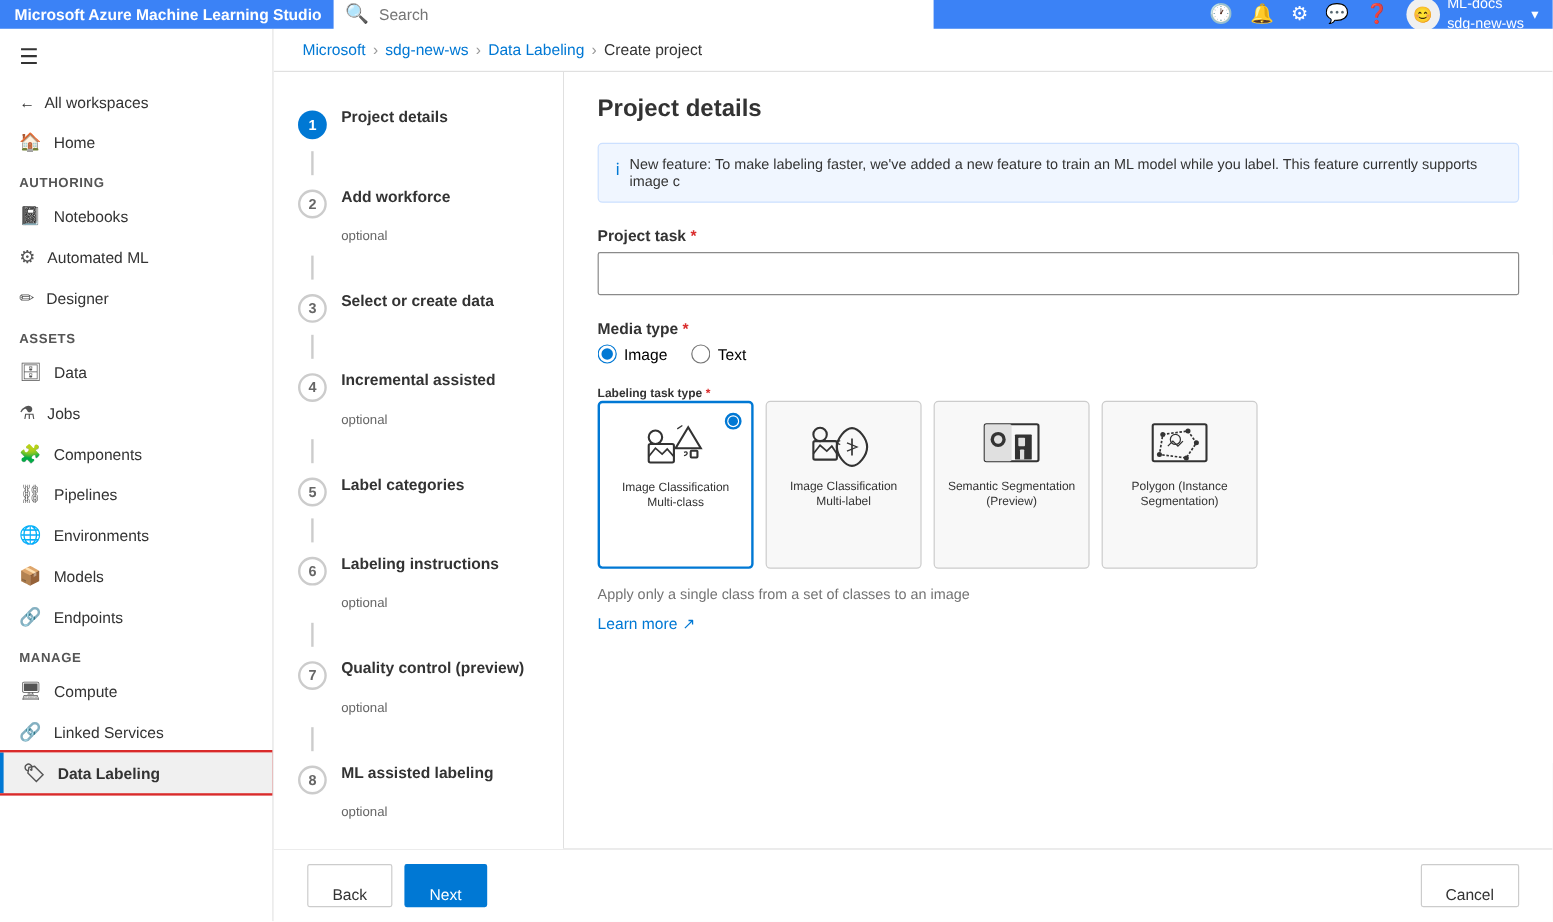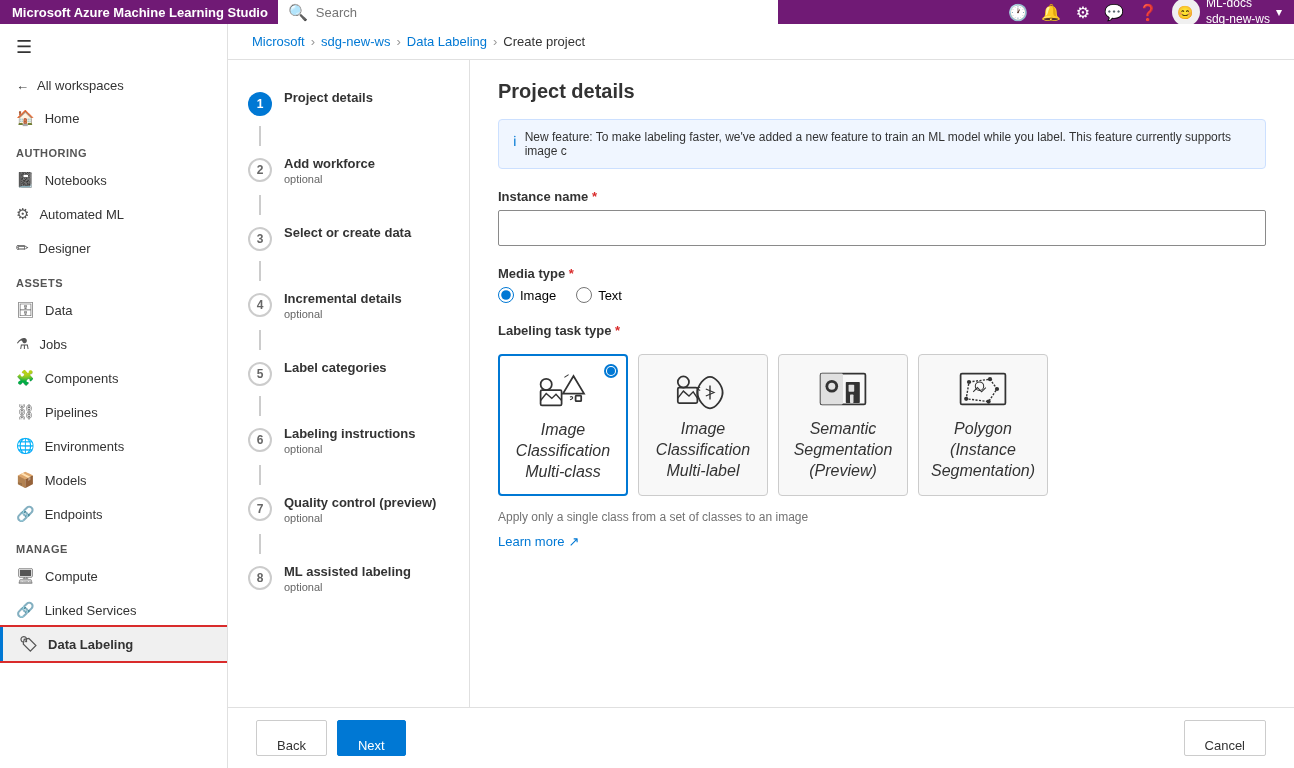--- a/index.html
+++ b/index.html
@@ -1,20 +1,20 @@
 <!DOCTYPE html>
 <html><head>
   <meta charset="utf-8">
   <style>
     * { box-sizing: border-box; margin: 0; padding: 0; font-family: 'Segoe UI', sans-serif; }
     body { width: 1294px; height: 768px; overflow: hidden; display: flex; flex-direction: column; }
 
     
     .topbar {
-      background: #701a75;
+      background: #3b82f6;
       height: 24px;
       display: flex;
       align-items: center;
       padding: 0 12px;
       gap: 10px;
       flex-shrink: 0;
     }
     .topbar-logo {
       color: white;
       font-size: 13px;
@@ -195,21 +195,21 @@
       background: #0078d4;
       color: white;
     }
     .step-circle.inactive {
       background: white;
       color: #666;
       border: 2px solid #ccc;
     }
     .step-text { display: flex; flex-direction: column; }
     .step-title { font-size: 13px; font-weight: 600; color: #333; }
-    .step-subtitle { font-size: 11px; color: #666; margin-top: 2px; }
+    .step-subtitle { font-size: 11px; color: #666; margin-top: 20px; }
     .step-connector {
       width: 2px;
       height: 20px;
       background: #ccc;
       margin-left: 31px;
     }
 
     
     .project-panel {
       flex: 1;
@@ -264,24 +264,24 @@
     .radio-option {
       display: flex;
       align-items: center;
       gap: 6px;
       font-size: 13px;
       cursor: pointer;
     }
     input[type="radio"] { accent-color: #0078d4; width: 16px; height: 16px; }
 
     .task-type-label {
-      font-size: 13px;
+      font-size: 10px;
       font-weight: 600;
       color: #333;
-      margin-bottom: 16px;
+      margin-bottom: 0;
     }
     .task-cards {
       display: flex;
       gap: 10px;
       margin-bottom: 14px;
       flex-wrap: wrap;
     }
     .task-card {
       width: 130px;
       min-height: 140px;
@@ -295,21 +295,21 @@
       cursor: pointer;
       background: #f8f8f8;
       text-align: center;
       gap: 8px;
       position: relative;
     }
     .task-card.selected {
       border: 2px solid #0078d4;
       background: white;
     }
-    .task-card-label { font-size: 16px; color: #333; line-height: 1.3; font-style: italic; }
+    .task-card-label { font-size: 10px; color: #333; line-height: 1.3; }
     .task-card-radio {
       position: absolute;
       top: 8px;
       right: 8px;
       width: 14px; height: 14px;
       border-radius: 50%;
       border: 2px solid #0078d4;
       background: white;
       display: flex; align-items: center; justify-content: center;
     }
@@ -501,21 +501,21 @@
         <div class="step-item">
           <div class="step-circle inactive">3</div>
           <div class="step-text">
             <span class="step-title">Select or create data</span>
           </div>
         </div>
         <div class="step-connector"></div>
         <div class="step-item">
           <div class="step-circle inactive">4</div>
           <div class="step-text">
-            <span class="step-title">Incremental details</span>
+            <span class="step-title">Incremental assisted</span>
             <span class="step-subtitle">optional</span>
           </div>
         </div>
         <div class="step-connector"></div>
         <div class="step-item">
           <div class="step-circle inactive">5</div>
           <div class="step-text">
             <span class="step-title">Label categories</span>
           </div>
         </div>
@@ -547,21 +547,21 @@
 
       <div class="project-panel">
         <h2 class="project-title">Project details</h2>
 
         <div class="info-banner">
           <span class="info-icon">ℹ</span>
           <span>New feature: To make labeling faster, we've added a new feature to train an ML model while you label. This feature currently supports image c</span>
         </div>
 
         <div class="field-label">
-          <span>Instance name</span>
+          <span>Project task</span>
           <span class="required-star"> *</span>
         </div>
         <input type="text" class="text-input" value="" style="">
 
         <div class="field-label">
           <span>Media type</span>
           <span class="required-star"> *</span>
         </div>
         <div class="radio-group">
           <label class="radio-option">

